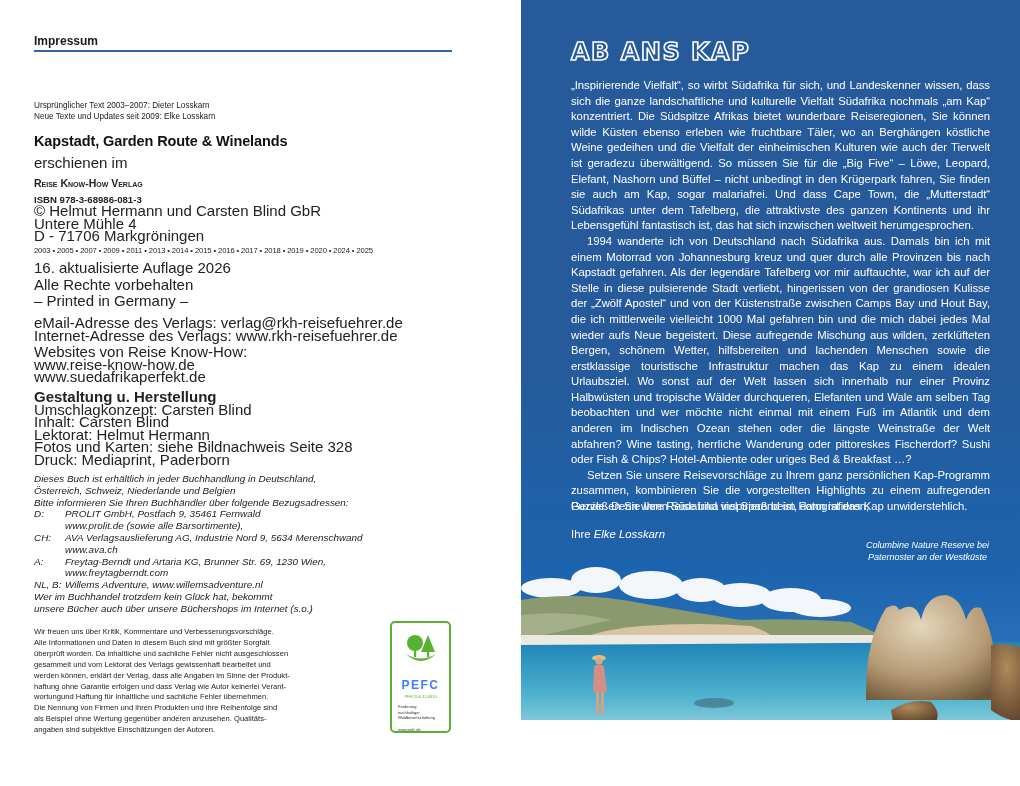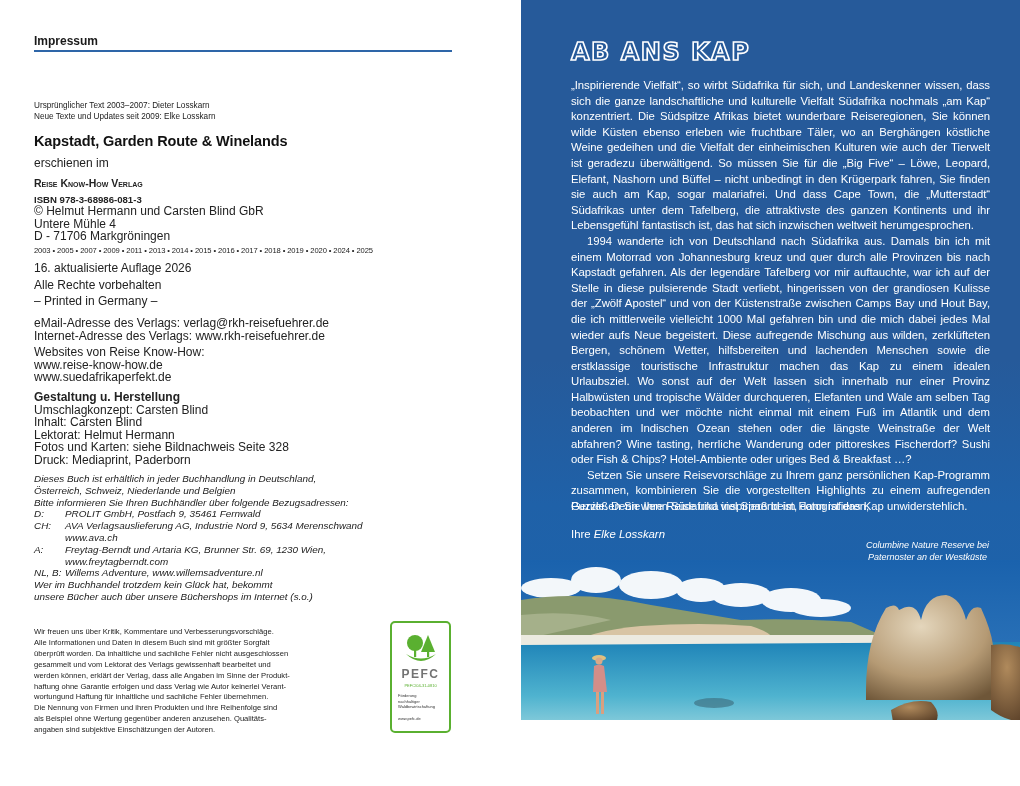--- a/index.html
+++ b/index.html
@@ -7,36 +7,36 @@
   body { position: relative; font-family: "Liberation Sans", sans-serif; color: #1a1a1a; }
 
   
   .left-page { position: absolute; left: 0; top: 0; width: 510px; height: 786px; background: #ffffff; }
   .imp-header { position: absolute; left: 34px; top: 34px; width: 418px; }
   .imp-title { font-size: 12px; font-weight: bold; color: #1a1a1a; line-height: 15px; }
   .imp-rule { height: 2px; background: #2e66a8; margin-top: 1px; }
 
   .block { position: absolute; left: 34px; width: 420px; color: #222; }
   .small { font-size: 8.2px; line-height: 11.3px; }
-  .norm { font-size: 12px; line-height: 12.6px; }
+  .norm { font-size: 15px; line-height: 12.6px; }
   .book-title { font-size: 14.5px; font-weight: bold; line-height: 18px; color: #111; letter-spacing: -0.1px; }
   .publisher { font-size: 10.5px; font-weight: bold; line-height: 13px; font-variant: small-caps; }
   .isbn { font-size: 9.6px; font-weight: bold; line-height: 12px; }
   .years { font-size: 7.6px; line-height: 10px; letter-spacing: -0.1px; }
   b { font-weight: normal; }
 
   .addr-row { display: flex; font-size: 9.9px; line-height: 11.8px; }
   .addr-key { width: 31px; flex: none; }
   .addr-val { flex: 1; }
 
   .disclaimer { position: absolute; left: 34px; top: 627px; width: 330px; font-size: 7.6px; line-height: 10.9px; color: #222; }
 
   .pefc { position: absolute; left: 390px; top: 621px; width: 61px; height: 112px; border: 2px solid #5ab030; border-radius: 5px; background: #fff; text-align: center; }
   .pefc svg { display: block; margin: 9px auto 0; }
-  .pefc-name { font-size: 12px; font-weight: bold; color: #737373; letter-spacing: 1.5px; margin-top: 2px; line-height: 12px; }
+  .pefc-name { font-size: 12px; font-weight: bold; color: #3b82f6; letter-spacing: 1.5px; margin-top: 13px; line-height: 12px; }
   .pefc-code { font-size: 4px; color: #5ab030; margin-top: 3px; line-height: 5px; }
   .pefc-text { font-size: 4px; color: #333; text-align: left; padding-left: 6px; line-height: 5.6px; margin-top: 5px; }
   .pefc-url { font-size: 4px; color: #333; text-align: left; padding-left: 6px; margin-top: 6px; }
 
   
   .right-page { position: absolute; left: 521px; top: 0; width: 510px; height: 720px;
     background: linear-gradient(180deg, #265a9a 0%, #265a9a 50%, #1f61a8 70%, #1b64ae 100%); overflow: hidden; }
   .kap-title { position: absolute; left: 50px; top: 38px; font-family: "DejaVu Sans", sans-serif; font-weight: bold; font-size: 24px; letter-spacing: 1.5px;
     color: #265a9a; -webkit-text-stroke: 1.6px #ffffff; text-shadow: 0 0 0 #fff; line-height: 28px; }
   .kap-body { position: absolute; left: 50px; top: 78px; width: 419px; color: #ffffff; font-size: 11.35px; line-height: 15.6px; text-align: justify; letter-spacing: -0.05px; }
@@ -108,20 +108,21 @@
 
   <div class="block" style="top:473px; font-size:9.9px; line-height:11.8px;font-style:italic;">
     <div>Dieses Buch ist erhältlich in jeder Buchhandlung in Deutschland,</div>
     <div>Österreich, Schweiz, Niederlande und Belgien</div>
     <div>Bitte informieren Sie Ihren Buchhändler über folgende Bezugsadressen:</div>
 
     <div class="addr-row">
       <div class="addr-key">D:</div>
       <div class="addr-val">
         <div>PROLIT GmbH, Postfach 9, 35461 Fernwald</div>
+        <div>www.prolit.de (sowie alle Barsortimente),</div>
       </div>
     </div>
     <div class="addr-row">
       <div class="addr-key">CH:</div>
       <div class="addr-val">
         <div>AVA Verlagsauslieferung AG, Industrie Nord 9, 5634 Merenschwand</div>
         <div>www.ava.ch</div>
       </div>
     </div>
     <div class="addr-row">

